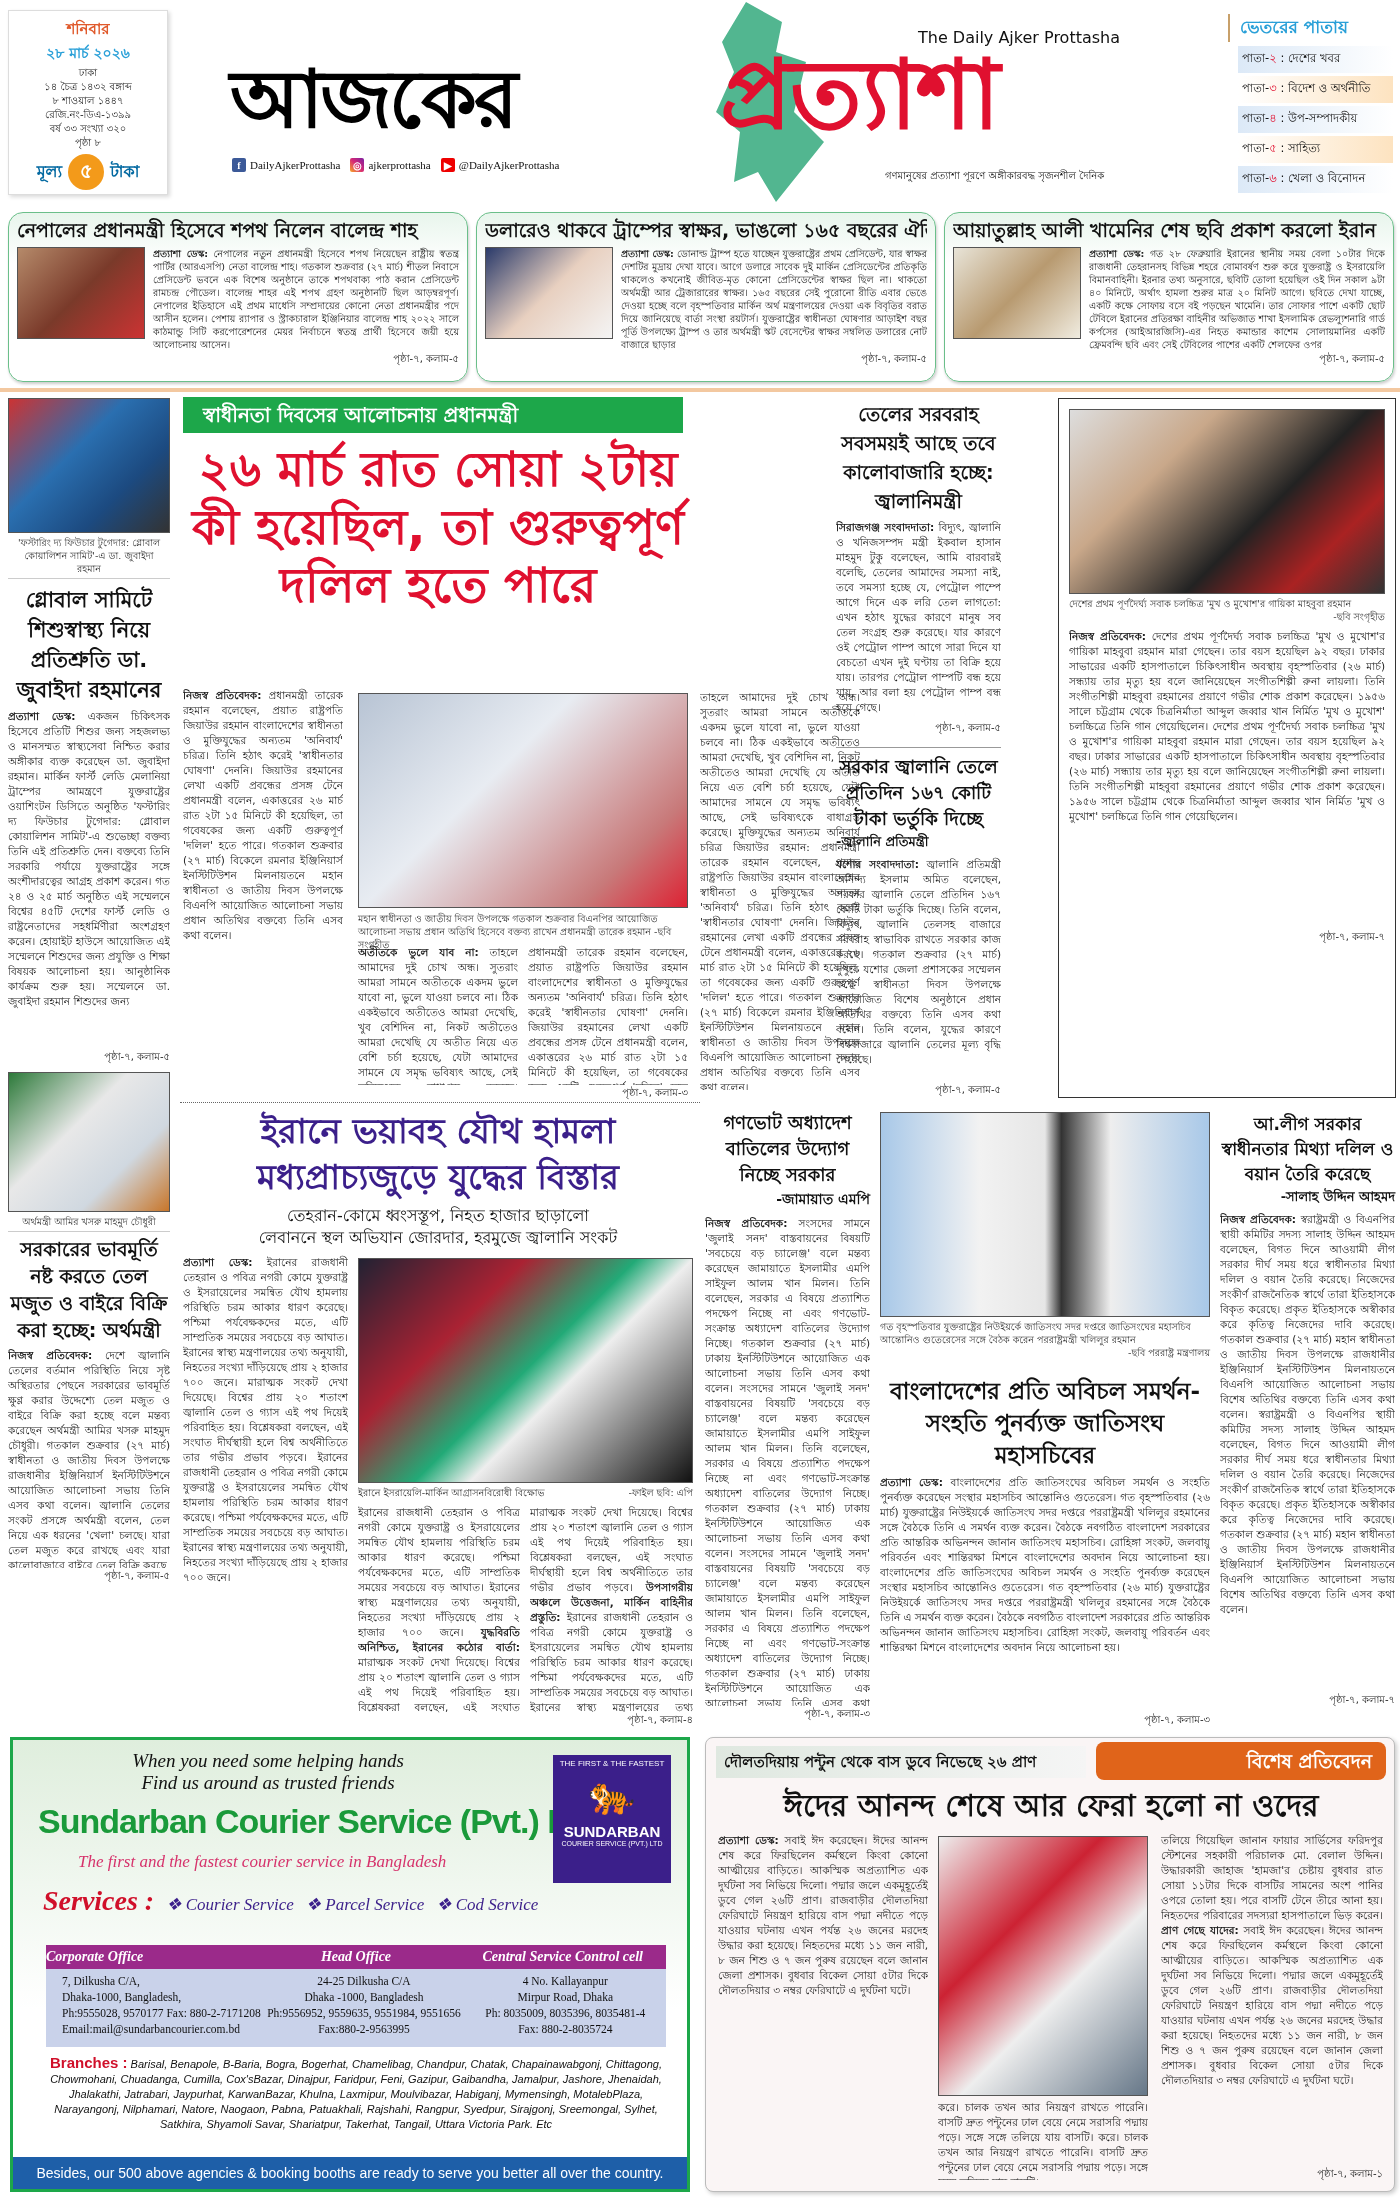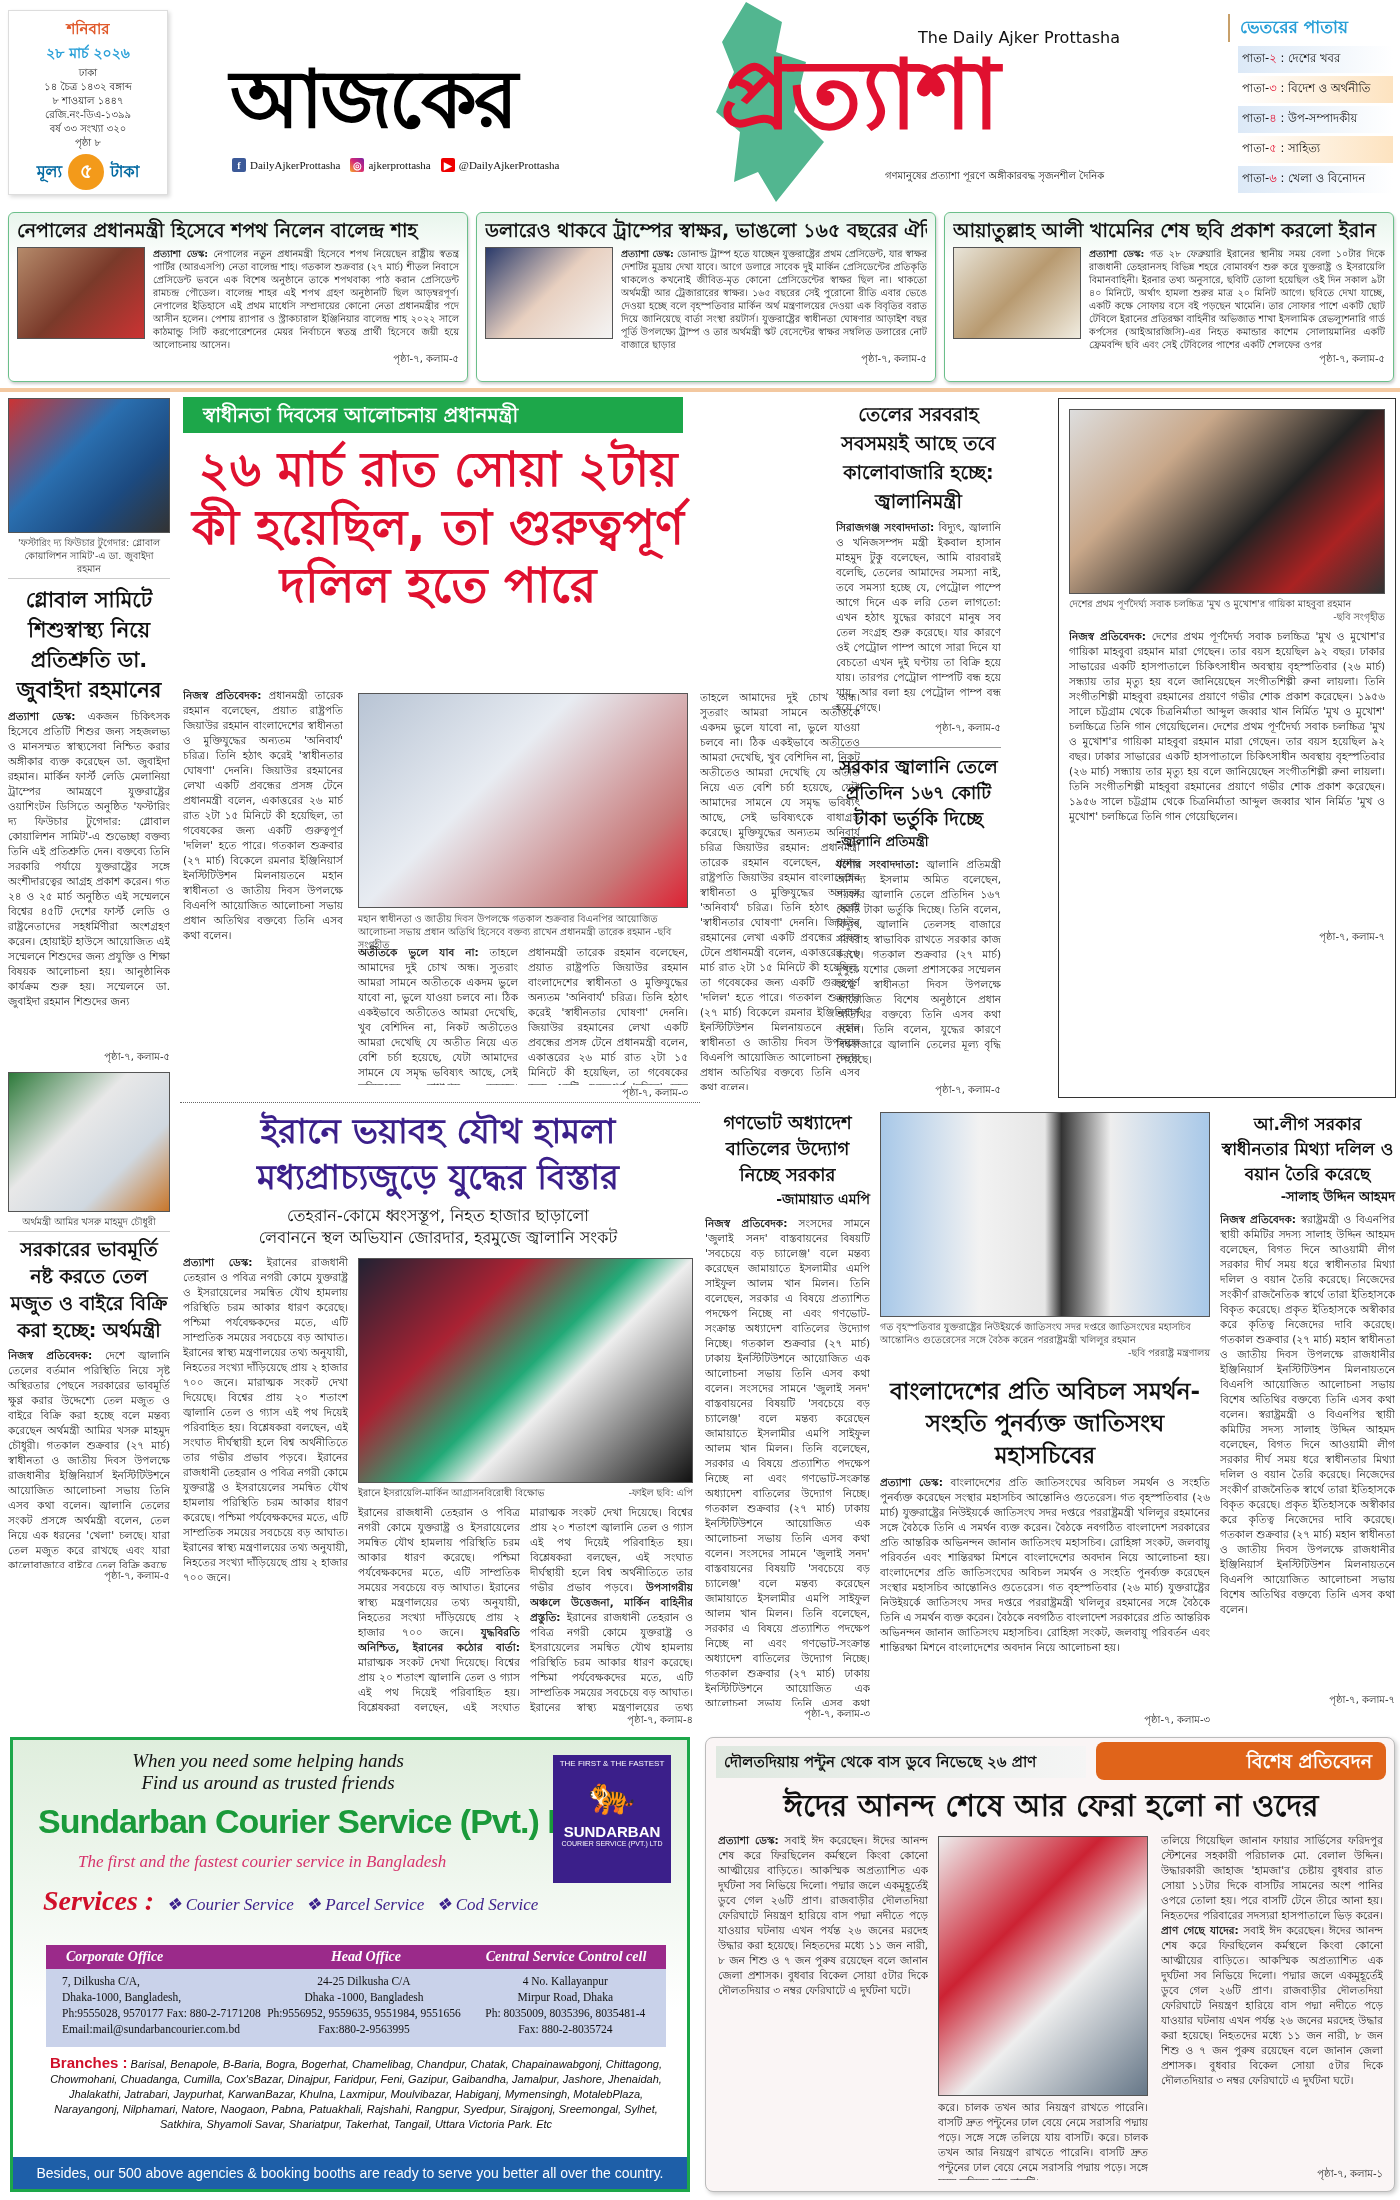--- a/index.html
+++ b/index.html
@@ -28,21 +28,21 @@
 #tagline{left:885px;top:168px;font-size:10px;color:#111}
 #social{left:232px;top:158px;display:flex;gap:10px;font-size:11px;font-family:"Liberation Serif",serif}
 #social .s{display:flex;align-items:center;gap:4px}
 #social .ic{width:14px;height:14px;border-radius:2px;color:#fff;font-size:10px;display:flex;align-items:center;justify-content:center;font-weight:bold}
 #inside{left:1228px;top:14px;width:165px}
 #inside .title{color:#2aa0d8;font-size:17px;font-weight:bold;margin-bottom:4px;border-left:2px solid #c8a06a;padding-left:10px}
 #inside .item{font-size:11.5px;padding:4px 4px;margin:3px 0 3px 10px;background:linear-gradient(90deg,#fff,#fde3c0)}
 #inside .item:nth-child(odd){background:linear-gradient(90deg,#dce9f7,#fff)}
 #inside .num{color:#e0102f}
 
-.topbox{top:212px;height:170px;border:1px solid #6bbf8a;border-radius:6px;background:linear-gradient(#e8f5ec,#fff 30%);box-shadow:1px 2px 3px rgba(0,0,0,.2);padding:4px 8px}
+.topbox{top:212px;height:170px;border:1px solid #6bbf8a;border-radius:15px;background:linear-gradient(#e8f5ec,#fff 30%);box-shadow:1px 2px 3px rgba(0,0,0,.2);padding:4px 8px}
 .topbox h2{font-size:19px;font-weight:bold;line-height:26px;white-space:nowrap;overflow:hidden}
 .topbox .row{display:flex;gap:8px;margin-top:4px}
 .topbox .photo{width:128px;height:92px;flex:none}
 .topbox .body-text{font-size:9.5px;line-height:13px}
 .orange-rule{left:0;top:388px;width:1400px;height:4px;background:#f3c8a0}
 
 #kicker{left:183px;top:397px;width:500px;height:36px;background:#1da74a;color:#fff;font-size:20px;font-weight:bold;padding:4px 20px;line-height:28px}
 #lead-hl{left:183px;top:440px;width:510px;font-size:48px;line-height:58px;color:#e0102f;font-weight:bold;text-align:center}
 </style>
 </head>
@@ -214,21 +214,21 @@
     <div style="font-size:15px;font-weight:bold">SUNDARBAN</div>
     <div style="font-size:7px">COURIER SERVICE (PVT.) LTD</div>
   </div>
   <div style="position:absolute;left:30px;top:145px;display:flex;align-items:baseline;gap:12px">
     <span style="color:#d0102a;font-size:28px;font-weight:bold;font-style:italic">Services :</span>
     <span style="color:#3b1f8a;font-style:italic;font-size:17px"><span>❖</span> <span>Courier Service</span></span>
     <span style="color:#3b1f8a;font-style:italic;font-size:17px"><span>❖</span> <span>Parcel Service</span></span>
     <span style="color:#3b1f8a;font-style:italic;font-size:17px"><span>❖</span> <span>Cod Service</span></span>
   </div>
   <div style="position:absolute;left:33px;top:205px;width:620px;display:flex;background:#9b2a8a;color:#fff;font-style:italic;font-weight:bold;font-size:14px;height:24px;align-items:center">
-    <div style="flex:1;padding-left:20px">Corporate Office</div>
+    <div style="flex:1;">Corporate Office</div>
     <div style="flex:1;text-align:center">Head Office</div>
     <div style="flex:1;text-align:center">Central Service Control cell</div>
   </div>
   <div style="position:absolute;left:33px;top:229px;width:620px;display:flex;background:#c9d2ea;font-size:11.5px;line-height:16px;padding:4px 0;height:78px">
     <div style="flex:1;padding-left:16px">
         <div>7, Dilkusha C/A,</div>
         <div>Dhaka-1000, Bangladesh,</div>
         <div>Ph:9555028, 9570177  Fax: 880-2-7171208</div>
         <div>Email:mail@sundarbancourier.com.bd</div>
       </div>

